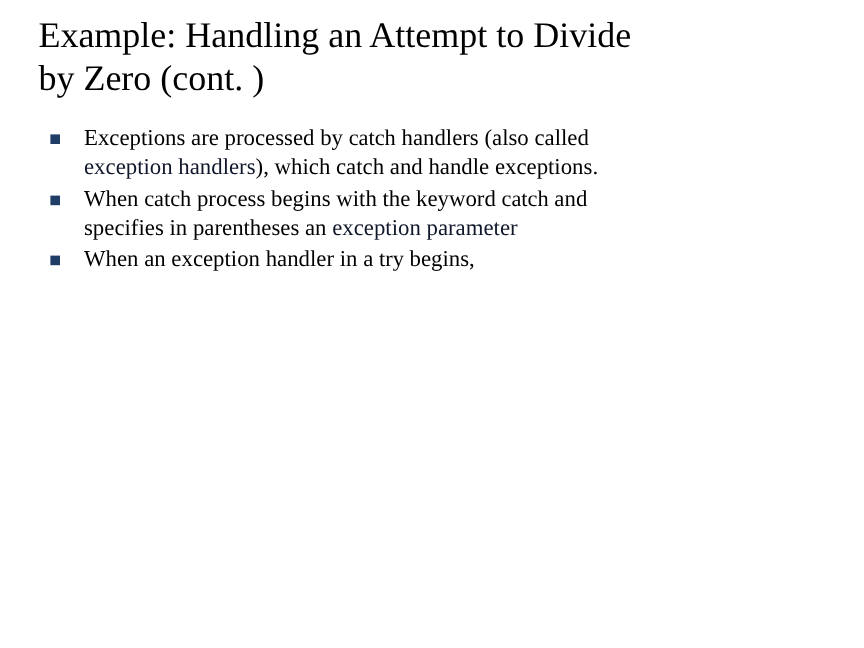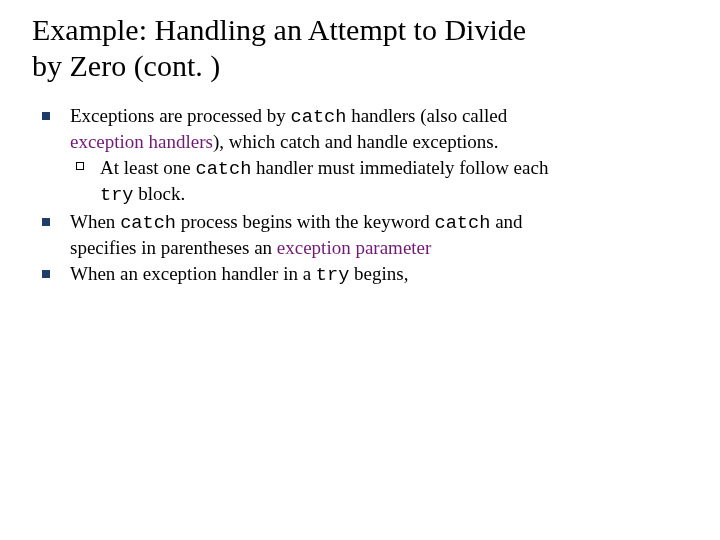--- a/index.html
+++ b/index.html
@@ -62,43 +62,38 @@
     position: absolute;
     left: 6px;
     top: 6px;
     width: 8px;
     height: 8px;
     border: 1px solid #000;
     background: #fff;
     box-sizing: border-box;
   }
   .code {
-    font-family: Liberation Mono, monospace;
+    font-family: Liberation Serif, serif;
     font-size: 0.98em;
   }
   .term {
-    color: #701a75;
+    color: #0f172a;
   }
 </style>
 </head>
 <body>
 
 <div class="slide">
   <div class="title">Example: Handling an Attempt to Divide by Zero (cont. )</div>
 
   <div class="body">
     <ul class="lvl1">
 
       <li>
         <span>Exceptions are processed by </span><span class="code">catch</span><span> handlers (also called </span><span class="term">exception handlers</span><span>), which catch and handle exceptions.</span>
-        <ul class="lvl2">
-          <li>
-            <span>At least one </span><span class="code">catch</span><span> handler must immediately follow each </span><span class="code">try</span><span> block.</span>
-          </li>
-        </ul>
       </li>
 
       <li>
         <span>When </span><span class="code">catch</span><span> process begins with the keyword </span><span class="code">catch</span><span> and specifies in parentheses an </span><span class="term">exception parameter</span><span></span>
       </li>
 
       <li>
         <span>When an exception handler in a </span><span class="code">try</span><span> begins,</span>
       </li>
 

